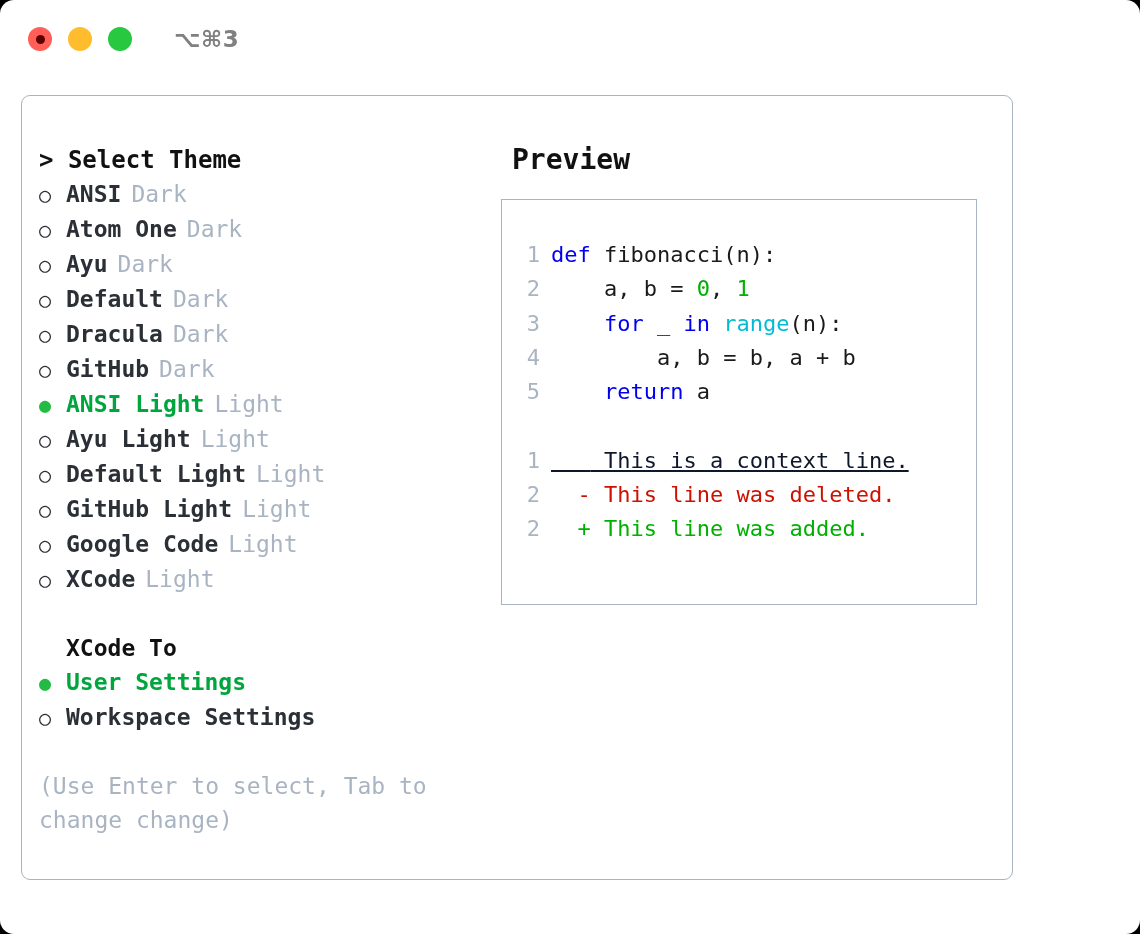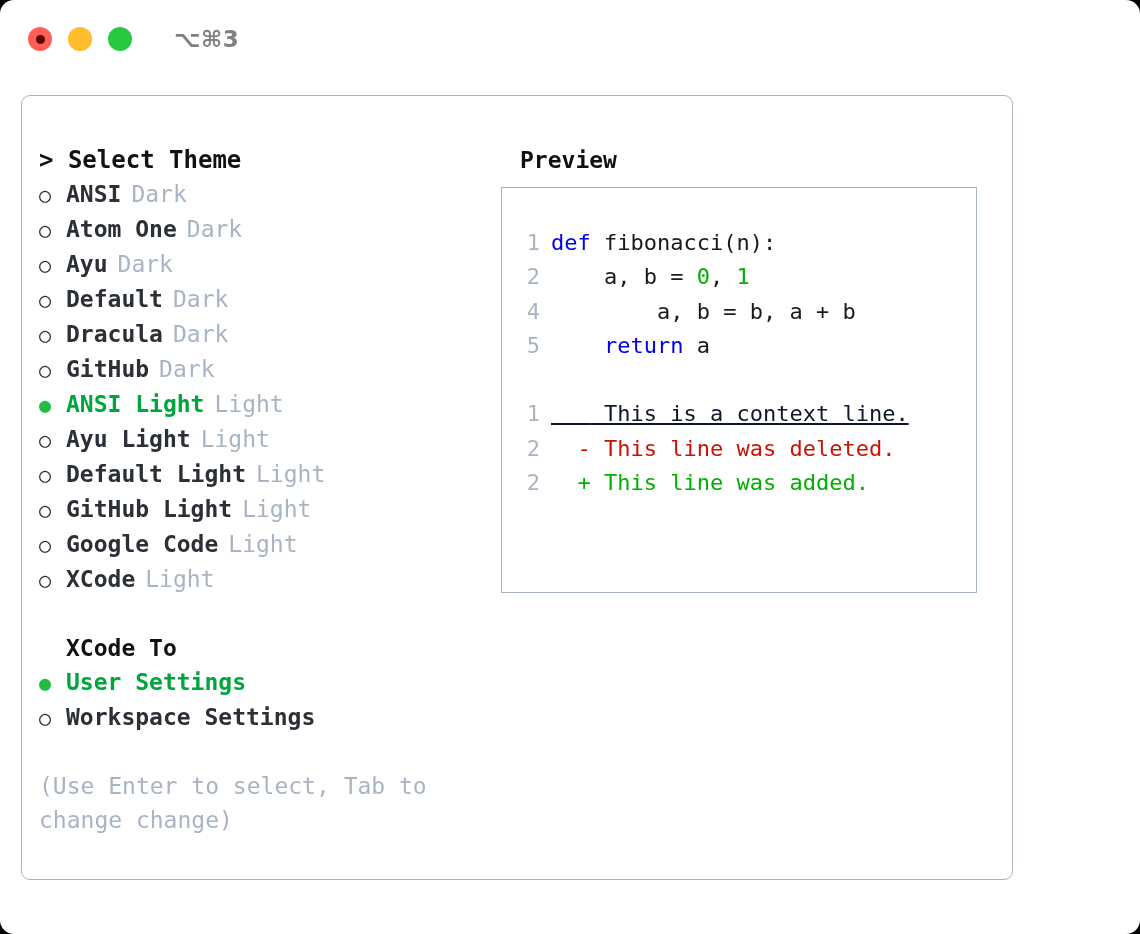--- a/index.html
+++ b/index.html
@@ -147,29 +147,29 @@
     font-size: 23px;
     line-height: 34px;
     color: #a9b4c2;
     width: 405px;
     white-space: pre-wrap;
     word-break: normal;
   }
 
   
   .preview-title {
-    font-size: 23px;
+    font-size: 28px;
     font-weight: 700;
     color: #111111;
     line-height: 34px;
-    margin-left: 19px;
+    margin-left: 11px;
     white-space: pre;
   }
   .preview-box {
-    margin-top: 10px;
+    margin-top: 22px;
     width: 476px;
     height: 406px;
     border: 1px solid #a9b4c2;
     box-sizing: border-box;
     background: #ffffff;
     padding: 38px 0 0 10px;
   }
   .code-line {
     font-size: 22px;
     line-height: 34.3px;
@@ -238,20 +238,21 @@
 
         <div class="hint">(Use Enter to select, Tab to change change)</div>
       </div>
 
       <div class="col-right">
         <div class="preview-title">Preview</div>
         <div class="preview-box">
           <div id="code-block">
               <div class="code-line"><span class="gutter">1</span><span class="tok-kw">def </span><span class="tok-plain">fibonacci(n):</span></div>
               <div class="code-line"><span class="gutter">2</span><span class="tok-plain">    a, b = </span><span class="tok-num">0</span><span class="tok-plain">, </span><span class="tok-num">1</span></div>
+              <div class="code-line"><span class="gutter">3</span><span class="tok-plain">    </span><span class="tok-kw">for</span><span class="tok-plain"> _ </span><span class="tok-kw">in</span><span class="tok-plain"> </span><span class="tok-fn">range</span><span class="tok-plain">(n):</span></div>
               <div class="code-line"><span class="gutter">4</span><span class="tok-plain">        a, b = b, a + b</span></div>
               <div class="code-line"><span class="gutter">5</span><span class="tok-plain">    </span><span class="tok-kw">return</span><span class="tok-plain"> a</span></div>
             </div>
           <div class="code-gap"></div>
           <div id="diff-block">
               <div class="code-line"><span class="gutter">1</span><span class="diff-ctx">   </span><span class="diff-ctx"> This is a context line.</span></div>
               <div class="code-line"><span class="gutter">2</span><span class="diff-del">  -</span><span class="diff-del"> This line was deleted.</span></div>
               <div class="code-line"><span class="gutter">2</span><span class="diff-add">  +</span><span class="diff-add"> This line was added.</span></div>
             </div>
         </div>

